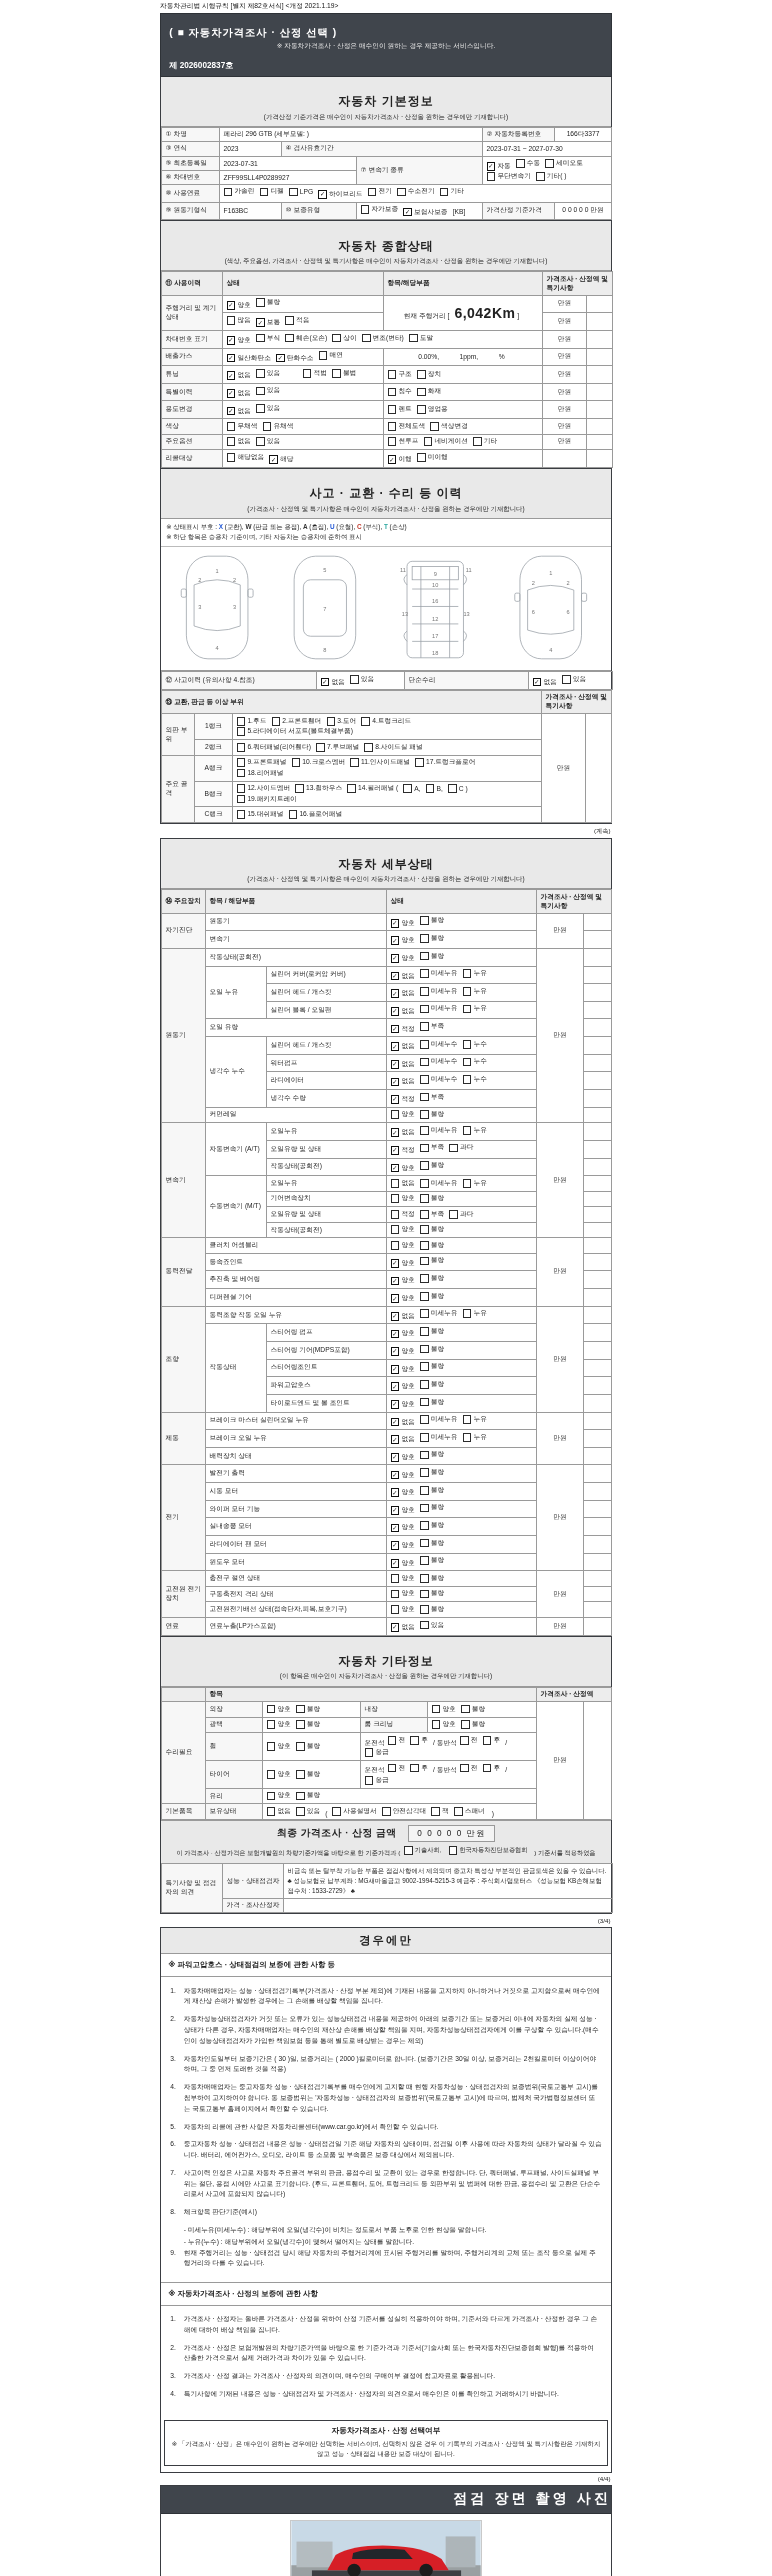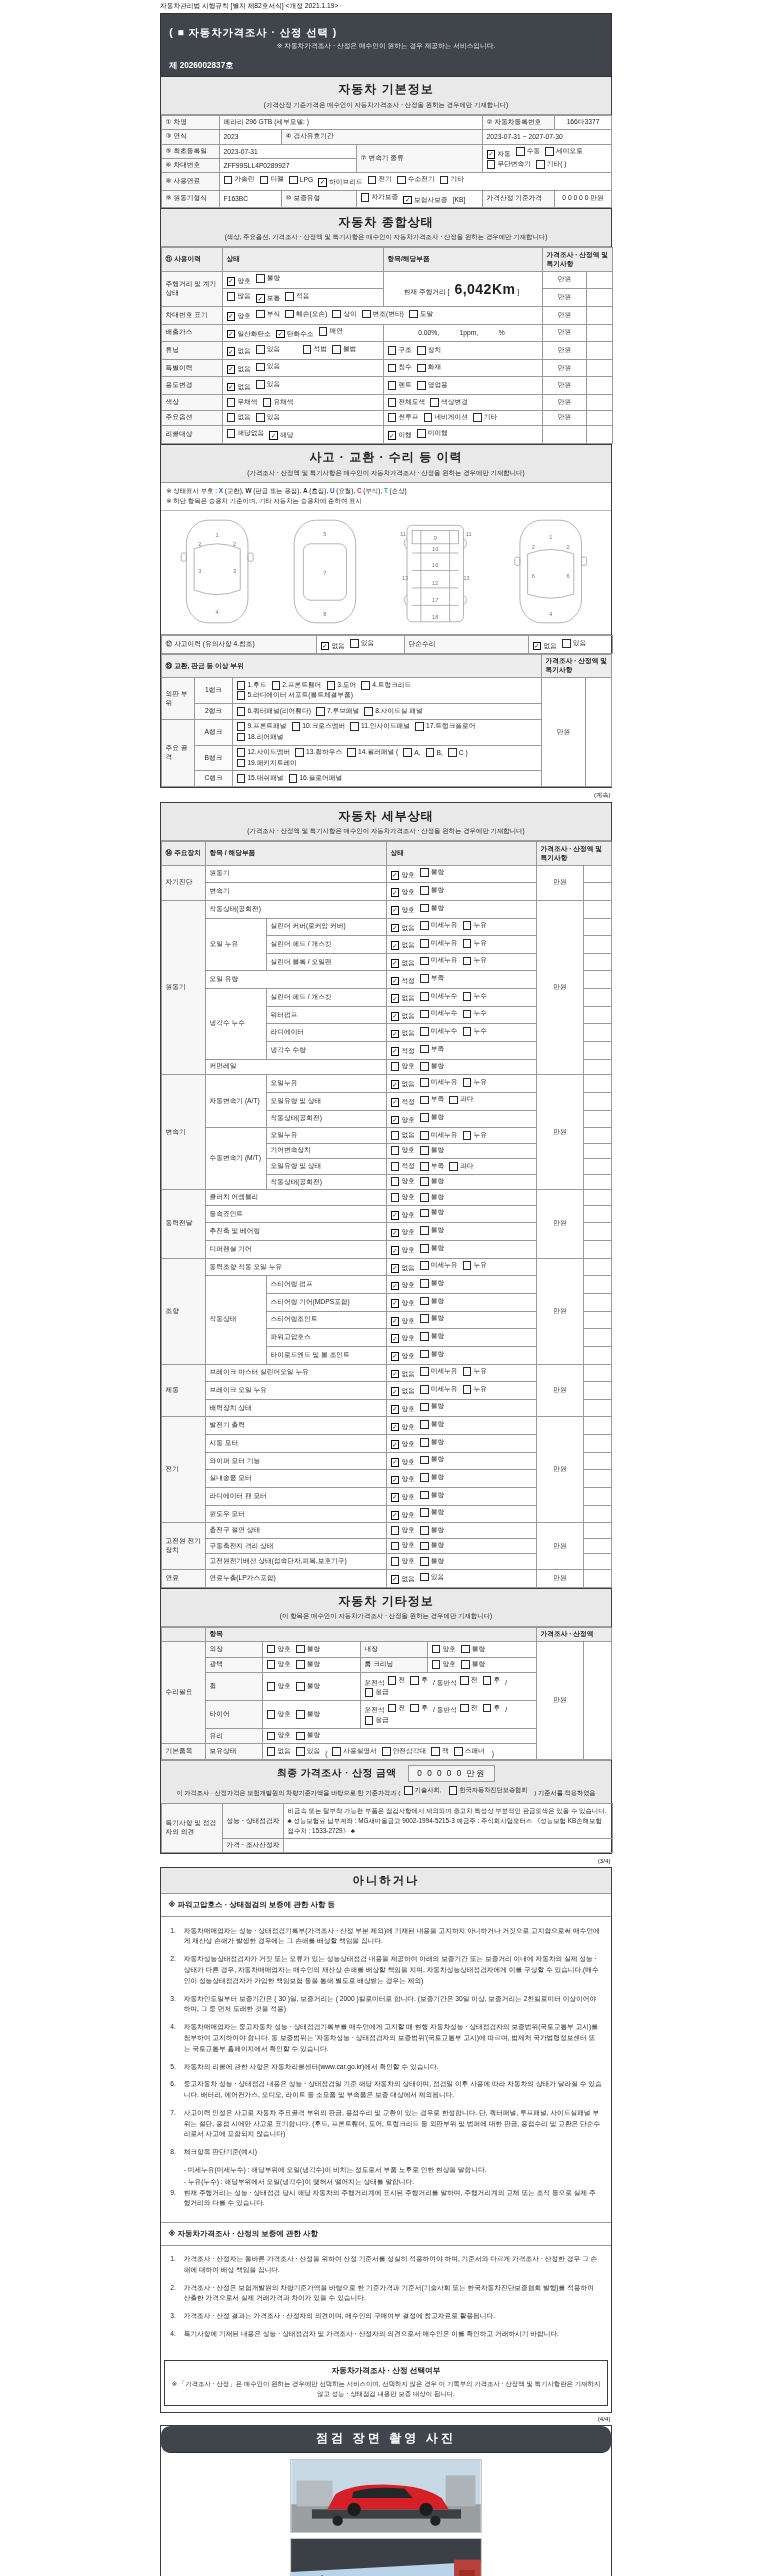--- a/index.html
+++ b/index.html
@@ -10,21 +10,21 @@
   
   .band{background:#40454c;color:#fff;border:1.5px solid #2e3237;padding:8.2px 8.2px 5.2px;}
   .band .t1{text-align:center;font-size:17.5px;font-weight:bold;letter-spacing:1.5px;}
   .band .t2{text-align:left;font-size:10.3px;font-weight:bold;margin-top:4.1px;letter-spacing:1px;}
   .band .t3{text-align:center;font-size:6.7px;color:#e9e9e9;margin-top:2.6px;}
   .band .docno{font-size:8.2px;font-weight:bold;margin-top:8.2px;}
   
   .sec{border:1.5px solid #3a3d42;border-top:none;background:#fff;}
   .sec.first{border-top:1.5px solid #3a3d42;}
   .sechead{background:#e9e9e9;padding:4.6px 3.1px;border-bottom:0.5px solid #9a9a9a;text-align:center;}
-  .sechead .st{font-size:12px;font-weight:bold;letter-spacing:1px;}
+  .sechead .st{font-size:12px;font-weight:bold;letter-spacing:1px;margin-top:12px;}
   .sechead .ss{font-size:6.4px;margin-top:2.1px;color:#222;}
   table{width:100%;border-collapse:collapse;table-layout:fixed;}
   td{border:0.5px solid #9a9a9a;padding:2.1px 3.6px;font-size:6.7px;vertical-align:middle;word-break:break-all;}
   td.th{background:#ededed;font-weight:bold;}
   td.g{background:#f7f7f7;}
   td.lb{background:#f7f7f7;}
   td.lb2{background:#f7f7f7;}
   td.rank{background:#fbfbfb;text-align:center;}
   td.price{text-align:center;color:#333;}
   td.note{background:#fff;}
@@ -51,22 +51,22 @@
                font-size:11.3px;font-weight:bold;letter-spacing:2.1px;padding:5.2px 0;}
   .notice-sub{padding:6.2px 7.2px;border-bottom:0.5px solid #9a9a9a;font-size:7.5px;font-weight:bold;}
   .notice-body{padding:8.2px 9.3px 5.2px;}
   .nitem{display:flex;margin-bottom:7.2px;font-size:6.7px;line-height:1.6;}
   .nitem .nn{width:13.4px;flex:none;}
   .nsub{margin:1px 0 0 13.4px;font-size:6.7px;line-height:1.6;color:#222;}
   .nbox{border:1px solid #3a3d42;margin:7.2px 3.1px 6.2px;padding:5.2px 6.2px;}
   .nbox .bt{text-align:center;font-weight:bold;font-size:7.7px;margin-bottom:3.1px;}
   .nbox .bb{font-size:6.4px;line-height:1.6;text-align:center;}
   
-  .photo-head{background:#40454c;color:#fff;text-align:center;font-weight:bold;font-size:12px;
-              letter-spacing:3.1px;padding:4.6px 0;border-bottom:0.5px solid #2e3237;border-radius:9px;}
+  .photo-head{background:#40454c;color:#fff;text-align:right;font-weight:bold;font-size:14px;
+              letter-spacing:3.1px;padding:4.6px 0;border-bottom:0.5px solid #2e3237;}
   .photo-wrap{text-align:center;padding:6.2px 0 4.1px;background:#fff;}
   .photo{display:block;margin:0 auto 5.2px;border:0.5px solid #c9c9c9;}
 </style>
 </head>
 <body>
 
 <div class="doc">
 
   <div class="lawline">자동차관리법 시행규칙 [별지 제82호서식] &lt;개정 2021.1.19&gt;</div>
 
@@ -1321,21 +1321,21 @@
           <tr>
             <td class="g">가격 · 조사산정자</td>
             <td class="memo"></td>
           </tr>
         </tbody>
     </table>
   </div>
   <div class="pgmark">(3/4)</div>
 
   <div class="sec first">
-    <div class="notice-head">아니하거나</div>
+    <div class="notice-head">경우에만</div>
     <div class="notice-sub">※ 파워고압호스 · 상태점검의 보증에 관한 사항 등</div>
     <div class="notice-body" id="notice-s1">
         <div class="nitem">
           <span class="nn">1.</span>
           <span class="nt">자동차매매업자는 성능 · 상태점검기록부(가격조사 · 산정 부분 제외)에 기재된 내용을 고지하지 아니하거나 거짓으로 고지함으로써 매수인에게 재산상 손해가 발생한 경우에는 그 손해를 배상할 책임을 집니다.</span>
         </div>
         <div class="nitem">
           <span class="nn">2.</span>
           <span class="nt">자동차성능상태점검자가 거짓 또는 오류가 있는 성능상태점검 내용을 제공하여 아래의 보증기간 또는 보증거리 이내에 자동차의 실제 성능 · 상태가 다른 경우, 자동차매매업자는 매수인의 재산상 손해를 배상할 책임을 지며, 자동차성능상태점검자에게 이를 구상할 수 있습니다.(매수인이 성능상태점검자가 가입한 책임보험 등을 통해 별도로 배상받는 경우는 제외)</span>
         </div>

